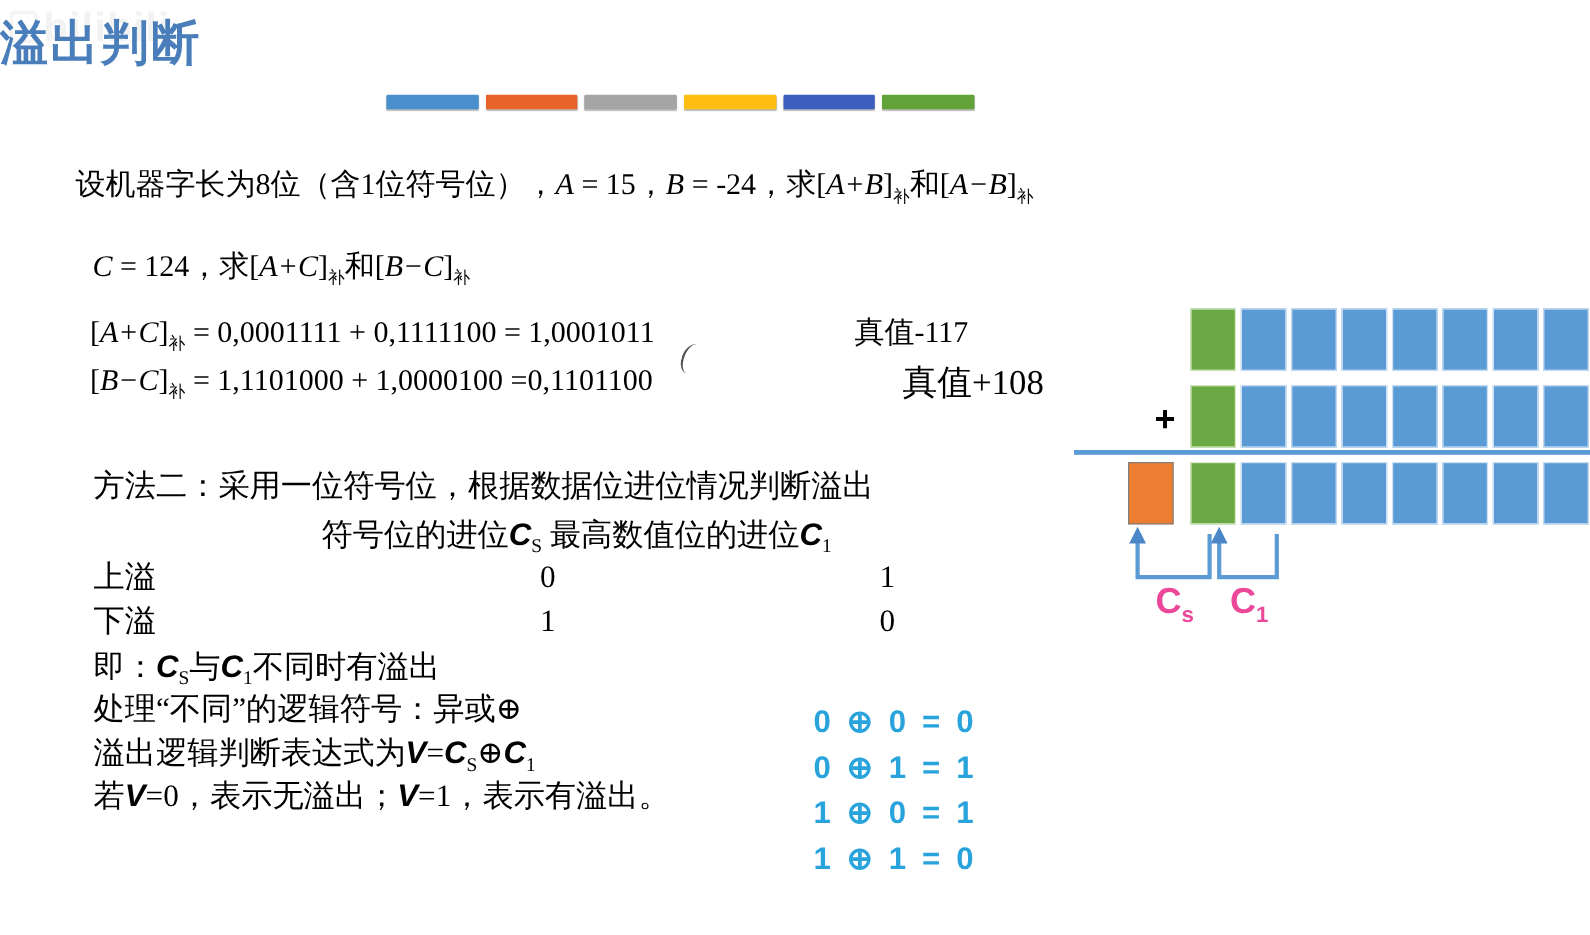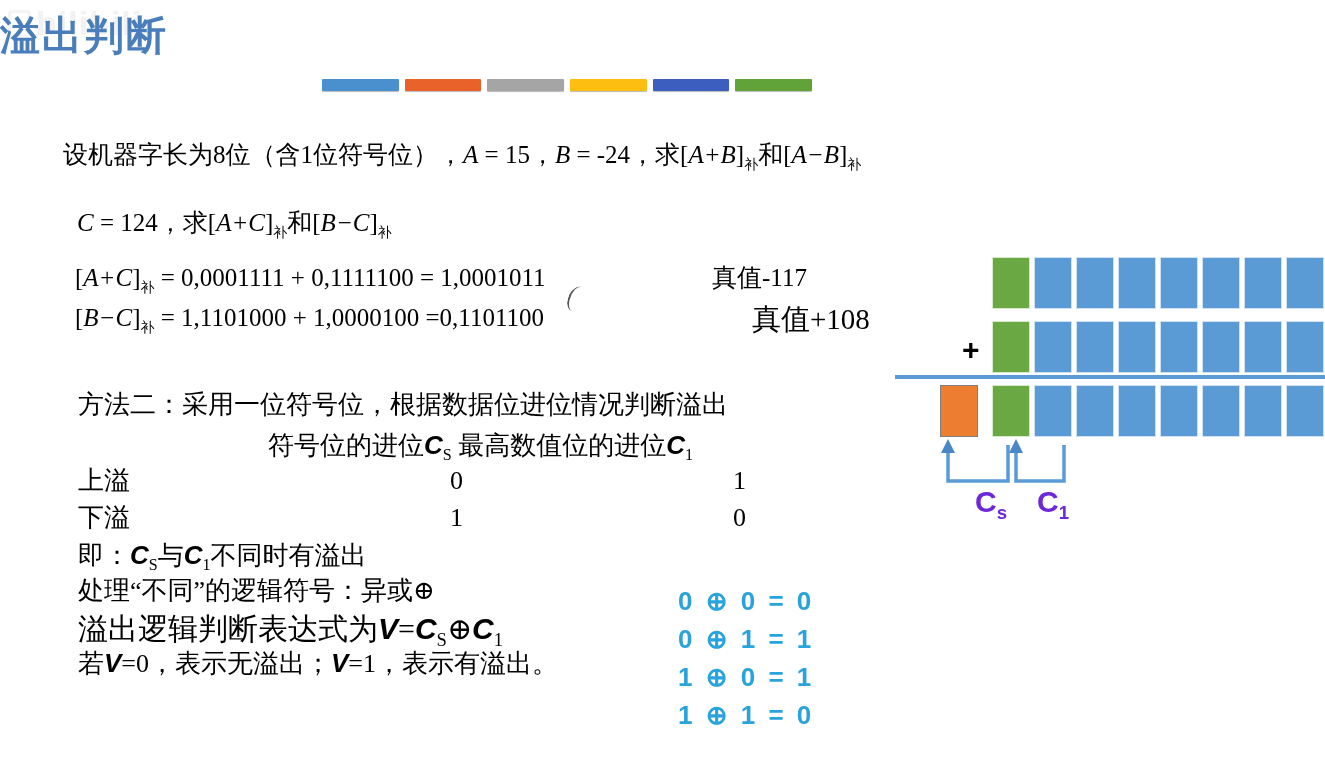--- a/index.html
+++ b/index.html
@@ -115,21 +115,21 @@
   .table-row { font-size: 26px; }
   #row-up-label  { left: 78px;  top: 468px; }
   #row-up-cs     { left: 450px; top: 468px; }
   #row-up-c1     { left: 733px; top: 468px; }
   #row-dn-label  { left: 78px;  top: 505px; }
   #row-dn-cs     { left: 450px; top: 505px; }
   #row-dn-c1     { left: 733px; top: 505px; }
 
   #line-ji     { left: 78px; top: 542px; font-size: 26px; }
   #line-xor    { left: 78px; top: 578px; font-size: 26px; }
-  #line-expr   { left: 78px; top: 614px; font-size: 30px; }
+  #line-expr   { left: 78px; top: 614px; font-size: 26px; }
   #line-vnote  { left: 78px; top: 650px; font-size: 26px; }
 
   .bold-i { font-style: italic; font-weight: bold; font-family: "Liberation Sans", sans-serif; }
 
   
   #xor-block {
     position: absolute;
     left: 678px;
     top: 576px;
     color: #29a3dc;
@@ -197,22 +197,21 @@
     position: absolute;
     left: 40px;
     top: 192px;
   }
 
   .bracket-label {
     position: absolute;
     font-family: "Liberation Sans", sans-serif;
     font-weight: bold;
     font-size: 30px;
-    color: #6d28d9;
-    margin-left: 12px;
+    color: #ec4899;
   }
   #label-cs { left: 83px; top: 240px; }
   #label-c1 { left: 145px; top: 240px; }
 </style>
 </head>
 <body>
 
 <div id="watermark">
   <span class="wm-mark"></span><span>bilibili</span>
 </div>

